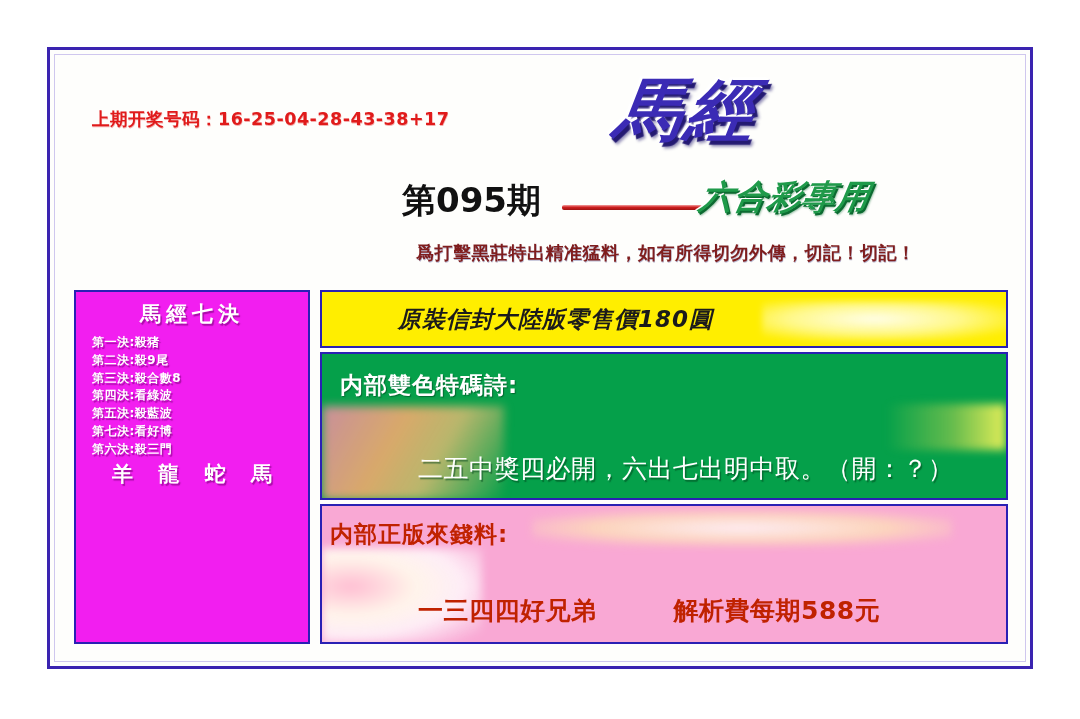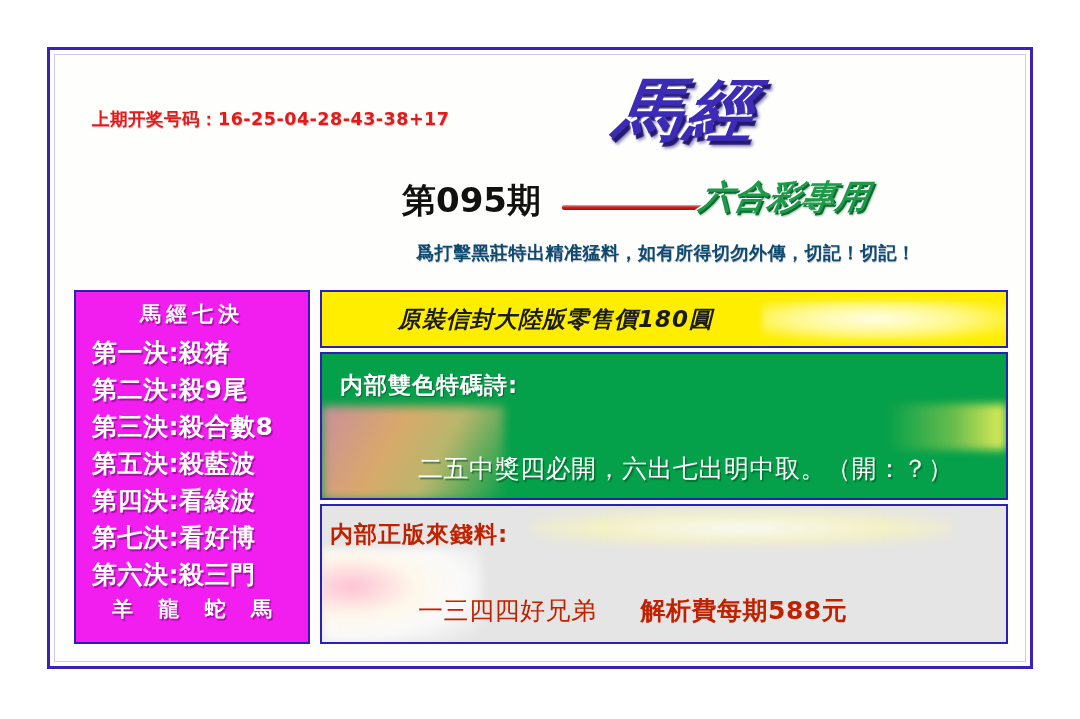--- a/index.html
+++ b/index.html
@@ -112,21 +112,21 @@
       3px 3px 2px rgba(12,107,49,0.4);
     transform: skewX(-10deg);
   }
 
   .tagline {
     position: absolute;
     left: 366px;
     top: 191px;
     font-size: 18px;
     font-weight: bold;
-    color: #0c4a6e;
+    color: #7f1d1d;
     white-space: nowrap;
     letter-spacing: 0.5px;
     font-family: "DejaVu Sans", "Liberation Sans", sans-serif;
     text-shadow: 0.6px 0.6px 0 rgba(120,120,170,0.5);
   }
 
   
   .body-zone {
     position: absolute;
     left: 24px;
@@ -157,21 +157,21 @@
     text-shadow: 1.5px 1.5px 1px rgba(120,0,120,0.6);
     font-family: "DejaVu Sans", "Liberation Sans", sans-serif;
   }
   .rule-list {
     margin: 6px 0 0 0;
     padding: 0;
     list-style: none;
   }
   .rule-list li {
     color: #ffffff;
-    font-size: 25px;
+    font-size: 12px;
     font-weight: bold;
     line-height: 1.48;
     padding-left: 16px;
     letter-spacing: 0.5px;
     white-space: nowrap;
     text-shadow: 1.5px 1.5px 1px rgba(120,0,120,0.6);
     font-family: "DejaVu Sans", "Liberation Sans", sans-serif;
   }
   .zodiac-row {
     margin-top: 2px;
@@ -271,21 +271,21 @@
     color: #ffffff;
     letter-spacing: 0.5px;
     white-space: nowrap;
     font-family: "DejaVu Sans", "Liberation Sans", sans-serif;
     text-shadow: 1.5px 1.5px 1px rgba(0,70,30,0.55);
   }
 
   .box-money {
     height: 140px;
     margin-top: 4px;
-    background: #e5e5e5;
+    background: #f9a8d4;
   }
   .money-label {
     position: absolute;
     left: 8px;
     top: 13px;
     font-size: 23px;
     font-weight: bold;
     color: #c02200;
     letter-spacing: 1px;
     white-space: nowrap;
@@ -313,27 +313,27 @@
     position: absolute;
     top: 88px;
     left: 96px;
     width: 560px;
     display: flex;
     align-items: baseline;
     white-space: nowrap;
   }
   .money-code {
     font-size: 25px;
-    font-weight: normal;
+    font-weight: bold;
     color: #c02200;
     letter-spacing: 0.5px;
     font-family: "DejaVu Sans", "Liberation Sans", sans-serif;
   }
   .money-fee {
-    margin-left: 44px;
+    margin-left: 77px;
     font-size: 25px;
     font-weight: bold;
     color: #c02200;
     letter-spacing: 0.5px;
     font-family: "DejaVu Sans", "Liberation Sans", sans-serif;
   }
 </style>
 </head>
 <body>
 
@@ -354,22 +354,22 @@
   </div>
 
   <div class="body-zone">
 
     <div class="panel-left">
       <div class="panel-left-title">馬經七決</div>
       <ul class="rule-list">
         <li>第一決:殺猪</li>
         <li>第二決:殺9尾</li>
         <li>第三決:殺合數8</li>
+        <li>第四決:看綠波</li>
         <li>第五決:殺藍波</li>
-        <li>第四決:看綠波</li>
         <li>第七決:看好博</li>
         <li>第六決:殺三門</li>
       </ul>
       <div class="zodiac-row">羊 龍 蛇 馬</div>
     </div>
 
     <div class="panel-right">
 
       <div class="box box-price">
         <div class="price-blur"></div>

